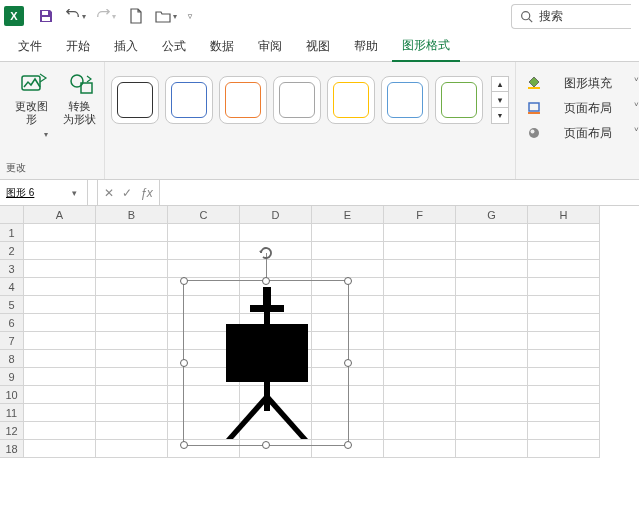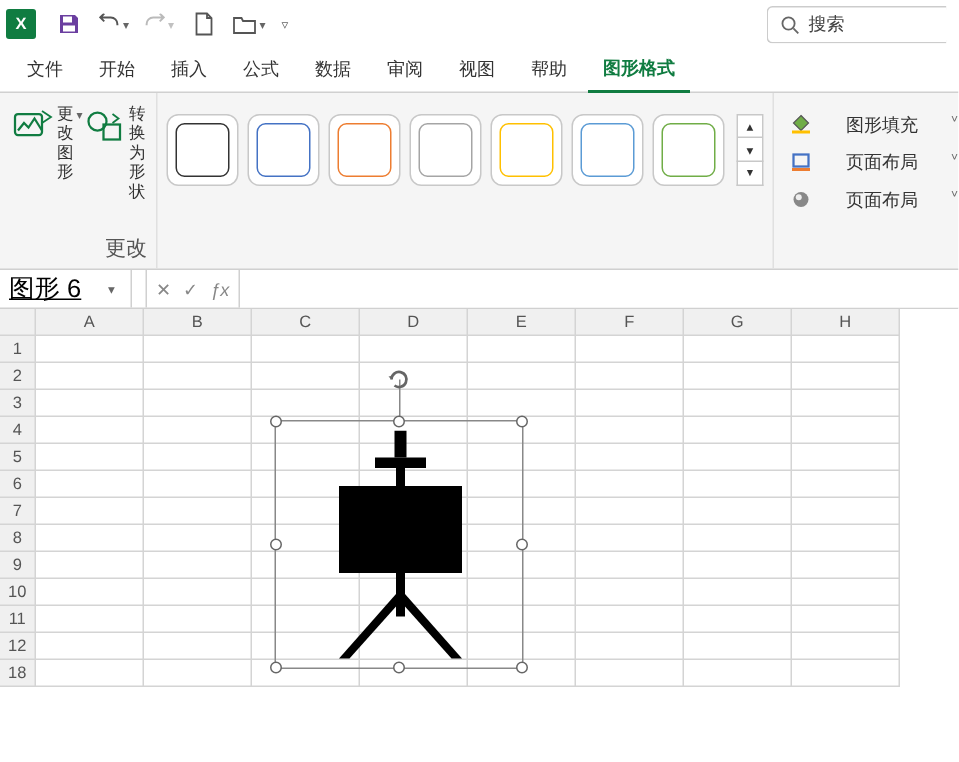--- a/index.html
+++ b/index.html
@@ -9,41 +9,41 @@
 .titlebar .qat { display: flex; align-items: center; gap: 2px; }
 .titlebar .qat .btn { width: 28px; height: 28px; display: flex; align-items: center; justify-content: center; color: #333; }
 .titlebar .excel-logo { width: 20px; height: 20px; background: #107c41; color: #fff; font-size: 11px; font-weight: bold; display: flex; align-items: center; justify-content: center; margin-right: 6px; border-radius: 2px;}
 .titlebar .save-ico { color: #6b3fa0; }
 .titlebar .title { margin-left: 8px; font-size: 12px; color: #555; }
 .titlebar .search { margin-left: auto; margin-right: 4px; display: flex; align-items: center; gap: 6px; background: #fff; border: 1px solid #ccc; border-radius: 4px; padding: 3px 8px; width: 120px; color: #666; border-right: none; border-top-right-radius:0; border-bottom-right-radius:0;}
 .titlebar .search svg { flex-shrink: 0; }
 
 .tabs { height: 30px; display: flex; align-items: flex-end; padding: 0 8px; gap: 4px; border-bottom: 1px solid #d0d0d0; }
 .tab { padding: 6px 10px; font-size: 12px; color: #333; cursor: pointer; }
-.tab.active { color: #107c41; font-weight: 700; border-bottom: 2px solid #107c41; margin-bottom: -1px; }
+.tab.active { color: #107c41; font-weight: 400; border-bottom: 2px solid #107c41; margin-bottom: -1px; }
 
 .ribbon { height: 118px; background: #f5f5f5; display: flex; border-bottom: 1px solid #d0d0d0; }
 .group { border-right: 1px solid #e0e0e0; display: flex; flex-direction: column; padding: 4px 6px 0 6px; }
 .group-body { flex: 1; display: flex; align-items: flex-start; gap: 4px; }
-.group-label { text-align: right; font-size: 14px; color: #555; padding: 2px 0 4px 0; }
-.bigbtn { width: 44px; display: flex; flex-direction: row; align-items: flex-start; gap: 2px; padding: 4px 2px; cursor: pointer; font-size: 11px; line-height: 13px; text-align: center; }
+.group-label { text-align: left; font-size: 10px; color: #555; padding: 2px 0 4px 0; }
+.bigbtn { width: 44px; display: flex; flex-direction: column; align-items: flex-end; gap: 2px; padding: 4px 2px; cursor: pointer; font-size: 11px; line-height: 13px; text-align: center; }
 .bigbtn .ico { width: 28px; height: 28px; display:flex; align-items:center; justify-content:center; color:#107c41;}
 .styles-group { flex: 1; }
 .style-gallery { display: flex; gap: 6px; align-items: center; padding-top: 10px; }
 .style-swatch { width: 48px; height: 48px; border: 1px solid #c8c8c8; border-radius: 8px; background: #fff; display:flex; align-items:center; justify-content:center;}
 .style-swatch .inner { width: 36px; height: 36px; border-radius: 6px; border: 1.5px solid; }
 .gallery-nav { width: 18px; display:flex; flex-direction:column; gap:0; margin-left:2px;}
 .gallery-nav .gbtn { height:16px; border:1px solid #c8c8c8; background:#fff; display:flex;align-items:center;justify-content:center; font-size:9px; cursor:pointer;}
 .gallery-nav .gbtn + .gbtn { border-top:none;}
 .right-group .rbtn { display:flex; align-items:flex-start; gap:22px; padding:3px 4px; font-size:12px; cursor:pointer; white-space:nowrap;}
 .right-group .rbtn .ricon { width:16px; height:16px; display:flex; align-items:center; justify-content:center;}
 
 .fx-bar { height: 26px; display: flex; align-items: stretch; border-bottom: 1px solid #d0d0d0; }
 .name-box { width: 88px; border-right: 1px solid #d0d0d0; display: flex; align-items:center; padding: 0 6px; gap:4px;}
-.name-box input { border:none; outline:none; width: 62px; font-size:17px;text-decoration:underline;}
+.name-box input { border:none; outline:none; width: 62px; font-size:10px;text-decoration:underline;}
 .name-box .dd { color:#666; font-size:9px; cursor:pointer;}
 .fx-btns { display:flex; align-items:center; padding:0 6px; gap:8px; border-right:1px solid #d0d0d0; color:#888;}
 .fx-input { flex:1; }
 .fx-input input { width:100%; height:100%; border:none; outline:none; padding:0 6px; font-size:12px;}
 
 .sheet { position: relative; display: grid; grid-template-columns: 24px repeat(8, 72px); grid-auto-rows: 18px; }
 .sheet .hdr, .sheet .rowhdr, .sheet .cell, .sheet .corner { border-right:1px solid #d4d4d4; border-bottom:1px solid #d4d4d4; font-size:11px; display:flex; align-items:center; justify-content:center; background:#fff;}
 .sheet .hdr, .sheet .rowhdr, .sheet .corner { background:#f0f0f0; color:#555;}
 .sheet .corner { background:#f0f0f0;}
 .sheet .rowhdr { justify-content:center;}

